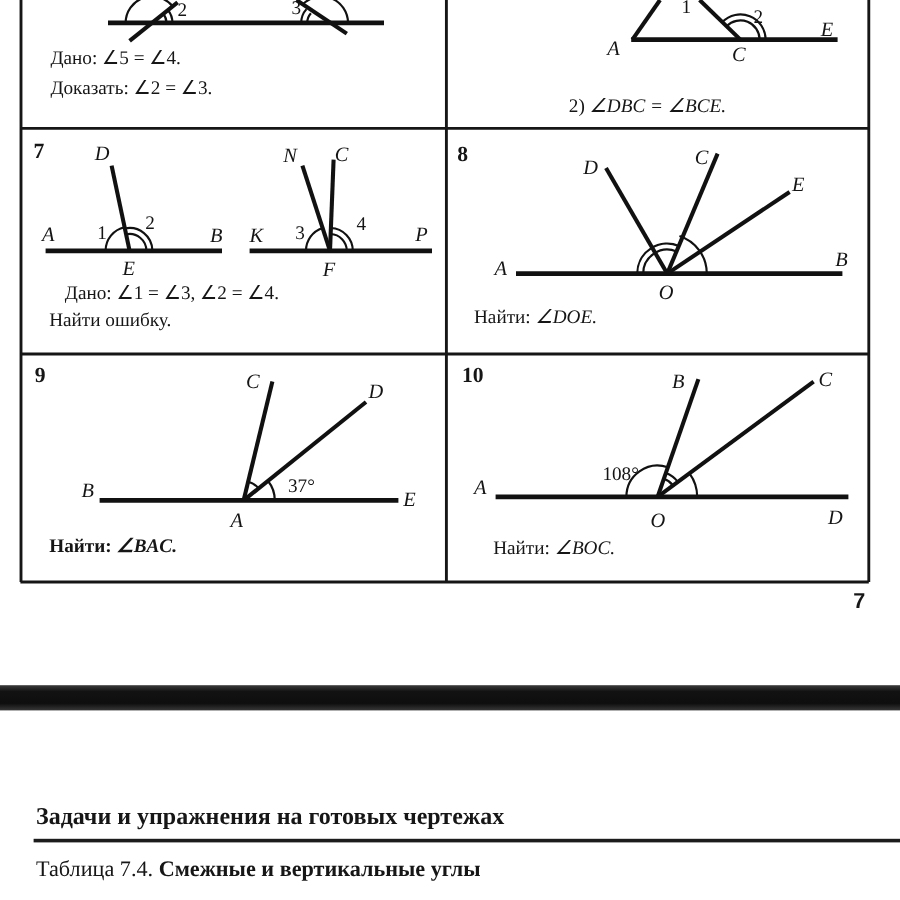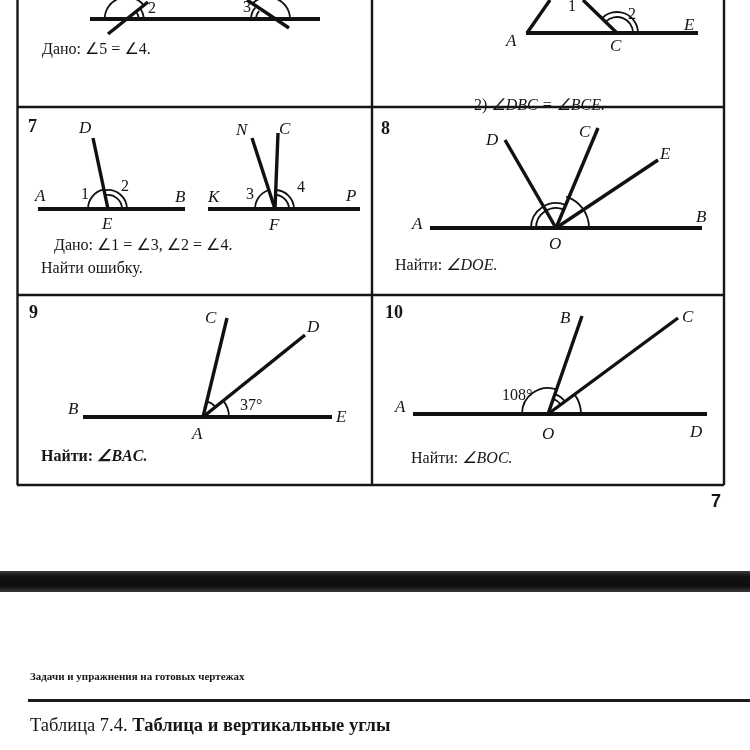--- a/index.html
+++ b/index.html
@@ -15,21 +15,21 @@
   text.lbl{font:italic 17px "Liberation Serif", serif;fill:#151515;}
   text.num{font:16px "Liberation Serif", serif;fill:#151515;}
   .ptext{position:absolute;font-size:16px;white-space:nowrap;line-height:1.1;}
   .fm{font-style:italic;}
   .cellnum{position:absolute;font-weight:bold;font-size:18px;line-height:1;}
   .pagenum{position:absolute;left:702px;top:491px;width:28px;text-align:center;
     font-size:18px;font-family:"Liberation Sans", sans-serif;font-weight:bold;}
   .blackbar{position:absolute;left:0;top:571px;width:750px;height:21px;
     background:linear-gradient(to bottom,#3b3b3b 0%,#121212 25%,#0e0e0e 72%,#383838 100%);}
   .footer-header{position:absolute;left:30px;top:670px;font-weight:bold;
-    font-size:11px;white-space:nowrap;}
+    font-size:20px;white-space:nowrap;}
   .footer-rule{position:absolute;left:28px;top:699px;width:722px;height:3px;background:#1c1c1c;}
   .caption{position:absolute;left:30px;top:715px;font-size:18.5px;white-space:nowrap;}
   .caption b{font-weight:bold;}
 </style>
 </head>
 <body>
 
 <div class="page">
 
   <svg class="figs" viewBox="0 0 750 750">
@@ -139,37 +139,38 @@
       <text class="lbl" x="560" y="323">B</text>
       <text class="lbl" x="682" y="322">C</text>
       <text class="lbl" x="395" y="412">A</text>
       <text class="lbl" x="542" y="439">O</text>
       <text class="lbl" x="690" y="437">D</text>
       <text class="num" x="502" y="400">108°</text>
     </g>
   </svg>
 
   <div class="ptext" style="left:42px;top:40px;">Дано: ∠5 = ∠4.</div>
+  <div class="ptext" style="left:42px;top:65px;">Доказать: ∠2 = ∠3.</div>
 
-  <div class="ptext" style="left:474px;top:96px;"><span>2) </span><span class="fm">∠DBC = ∠BCE.</span></div>
+  <div class="ptext" style="left:474px;top:80px;"><span>2) </span><span class="fm">∠DBC = ∠BCE.</span></div>
 
   <div class="cellnum" style="left:28px;top:117px;">7</div>
   <div class="ptext" style="left:54px;top:236px;">Дано: ∠1 = ∠3, ∠2 = ∠4.</div>
   <div class="ptext" style="left:41px;top:259px;">Найти ошибку.</div>
 
   <div class="cellnum" style="left:381px;top:119px;">8</div>
   <div class="ptext" style="left:395px;top:256px;"><span>Найти: </span><span class="fm">∠DOE.</span></div>
 
   <div class="cellnum" style="left:29px;top:303px;">9</div>
   <div class="ptext" style="left:41px;top:447px;font-weight:bold;"><span>Найти: </span><span class="fm">∠BAC.</span></div>
 
   <div class="cellnum" style="left:385px;top:303px;">10</div>
   <div class="ptext" style="left:395px;top:449px;margin-left:16px;"><span>Найти: </span><span class="fm">∠BOC.</span></div>
 
   <div class="pagenum">7</div>
 
   <div class="blackbar"></div>
 
   <div class="footer-header">Задачи и упражнения на готовых чертежах</div>
   <div class="footer-rule"></div>
-  <div class="caption"><span>Таблица 7.4. </span><b>Таблица и вертикальные углы</b></div>
+  <div class="caption"><span>Таблица 7.4. </span><b>Смежные и вертикальные углы</b></div>
 
 </div>
 
 </body></html>

